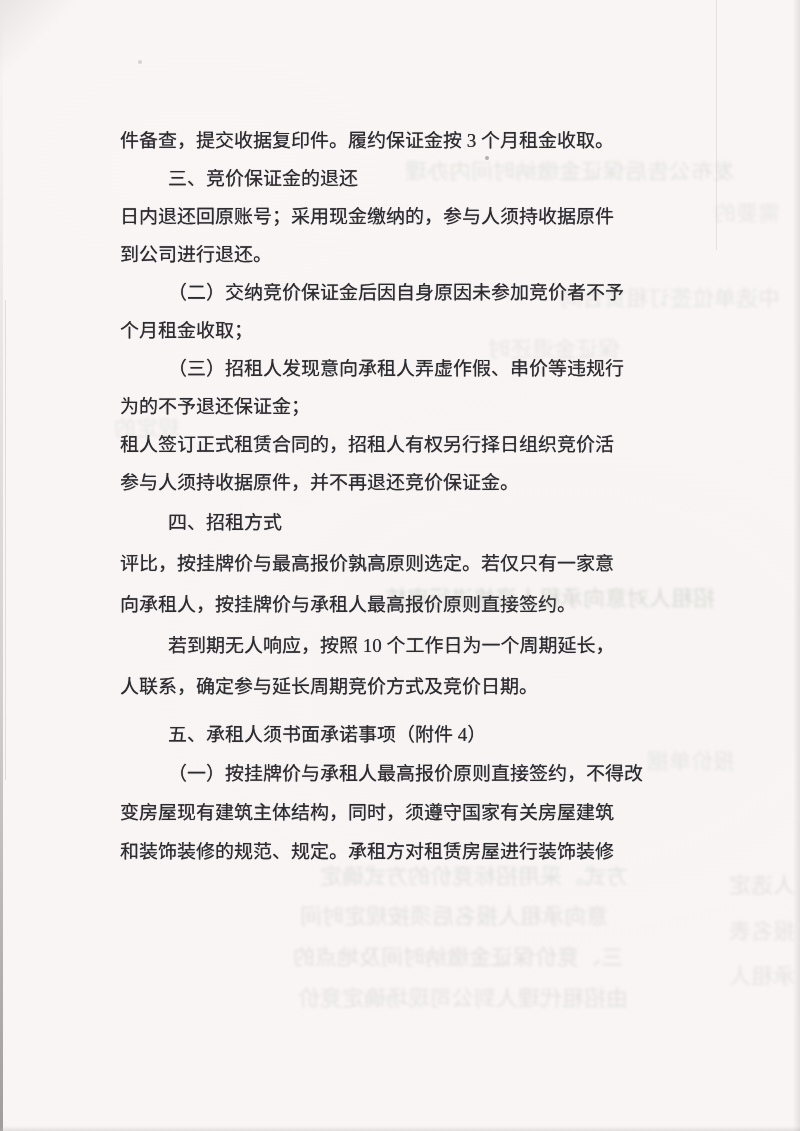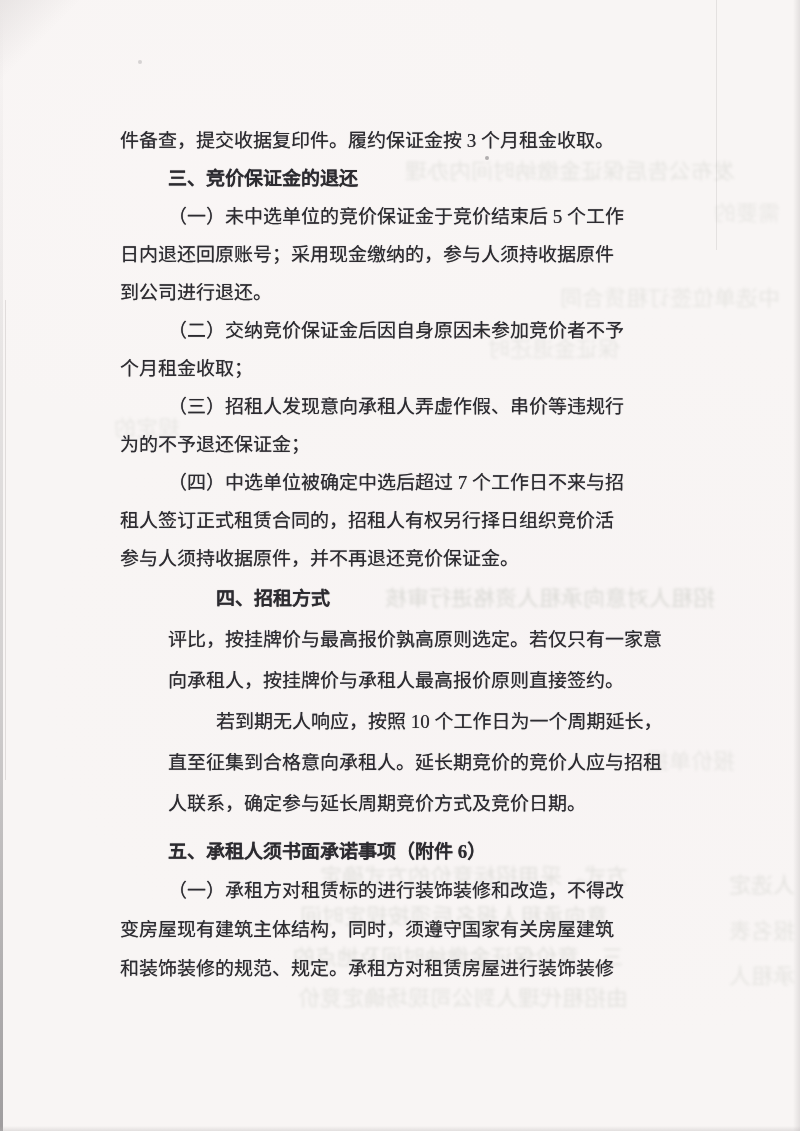--- a/index.html
+++ b/index.html
@@ -21,23 +21,23 @@
   
   .doc {
     position: absolute;
     left: 120px; top: 122px; width: 582px;
     color: #2c2b30;
     font-size: 19px;
     text-shadow: 0 0 0.7px rgba(44,43,48,0.75);
   }
   .line { white-space: nowrap; }
   .line.indent { text-indent: 48px; }
-  .line.heading { font-weight: 700; }
+  .line.heading { font-weight: 400; }
   .section-0 .line, .section-1 .line { line-height: 38px; }
-  .section-2 .line { line-height: 41px; margin-left: 48px; }
+  .section-2 .line { line-height: 41px; }
   .section-3 .line { line-height: 39px; }
   .section-3 { margin-top: 8px; }
 
   
   .ghost {
     position: absolute;
     height: 30px;
     overflow: hidden;
     font-size: 22px;
     line-height: 28px;
@@ -81,42 +81,39 @@
 </head>
 <body>
 
 <div class="page">
   <div class="doc">
       <div class="section section-0">
         <div class="line">件备查，提交收据复印件。履约保证金按 3 个月租金收取。</div>
       </div>
       <div class="section section-1">
         <div class="line heading indent">三、竞价保证金的退还</div>
-        <div class="line indent">（一）未中选单位的竞价保证金于竞价结束后 5 个工作</div>
         <div class="line">日内退还回原账号；采用现金缴纳的，参与人须持收据原件</div>
         <div class="line">到公司进行退还。</div>
         <div class="line indent">（二）交纳竞价保证金后因自身原因未参加竞价者不予</div>
         <div class="line">个月租金收取；</div>
         <div class="line indent">（三）招租人发现意向承租人弄虚作假、串价等违规行</div>
         <div class="line">为的不予退还保证金；</div>
-        <div class="line indent">（四）中选单位被确定中选后超过 7 个工作日不来与招</div>
         <div class="line">租人签订正式租赁合同的，招租人有权另行择日组织竞价活</div>
         <div class="line">参与人须持收据原件，并不再退还竞价保证金。</div>
       </div>
       <div class="section section-2">
         <div class="line heading indent">四、招租方式</div>
         <div class="line">评比，按挂牌价与最高报价孰高原则选定。若仅只有一家意</div>
         <div class="line">向承租人，按挂牌价与承租人最高报价原则直接签约。</div>
         <div class="line indent">若到期无人响应，按照 10 个工作日为一个周期延长，</div>
-        <div class="line">直至征集到合格意向承租人。延长期竞价的竞价人应与招租</div>
         <div class="line">人联系，确定参与延长周期竞价方式及竞价日期。</div>
       </div>
       <div class="section section-3">
-        <div class="line heading indent">五、承租人须书面承诺事项（附件 6）</div>
-        <div class="line indent">（一）承租方对租赁标的进行装饰装修和改造，不得改</div>
+        <div class="line heading indent">五、承租人须书面承诺事项（附件 4）</div>
+        <div class="line indent">（一）按挂牌价与承租人最高报价原则直接签约，不得改</div>
         <div class="line">变房屋现有建筑主体结构，同时，须遵守国家有关房屋建筑</div>
         <div class="line">和装饰装修的规范、规定。承租方对租赁房屋进行装饰装修</div>
       </div>
     </div>
 
   <div class="edge corner-tl"></div>
   <div class="edge edge-left"></div>
   <div class="edge edge-left-line"></div>
   <div class="edge edge-right"></div>
   <div class="edge edge-bottom"></div>

